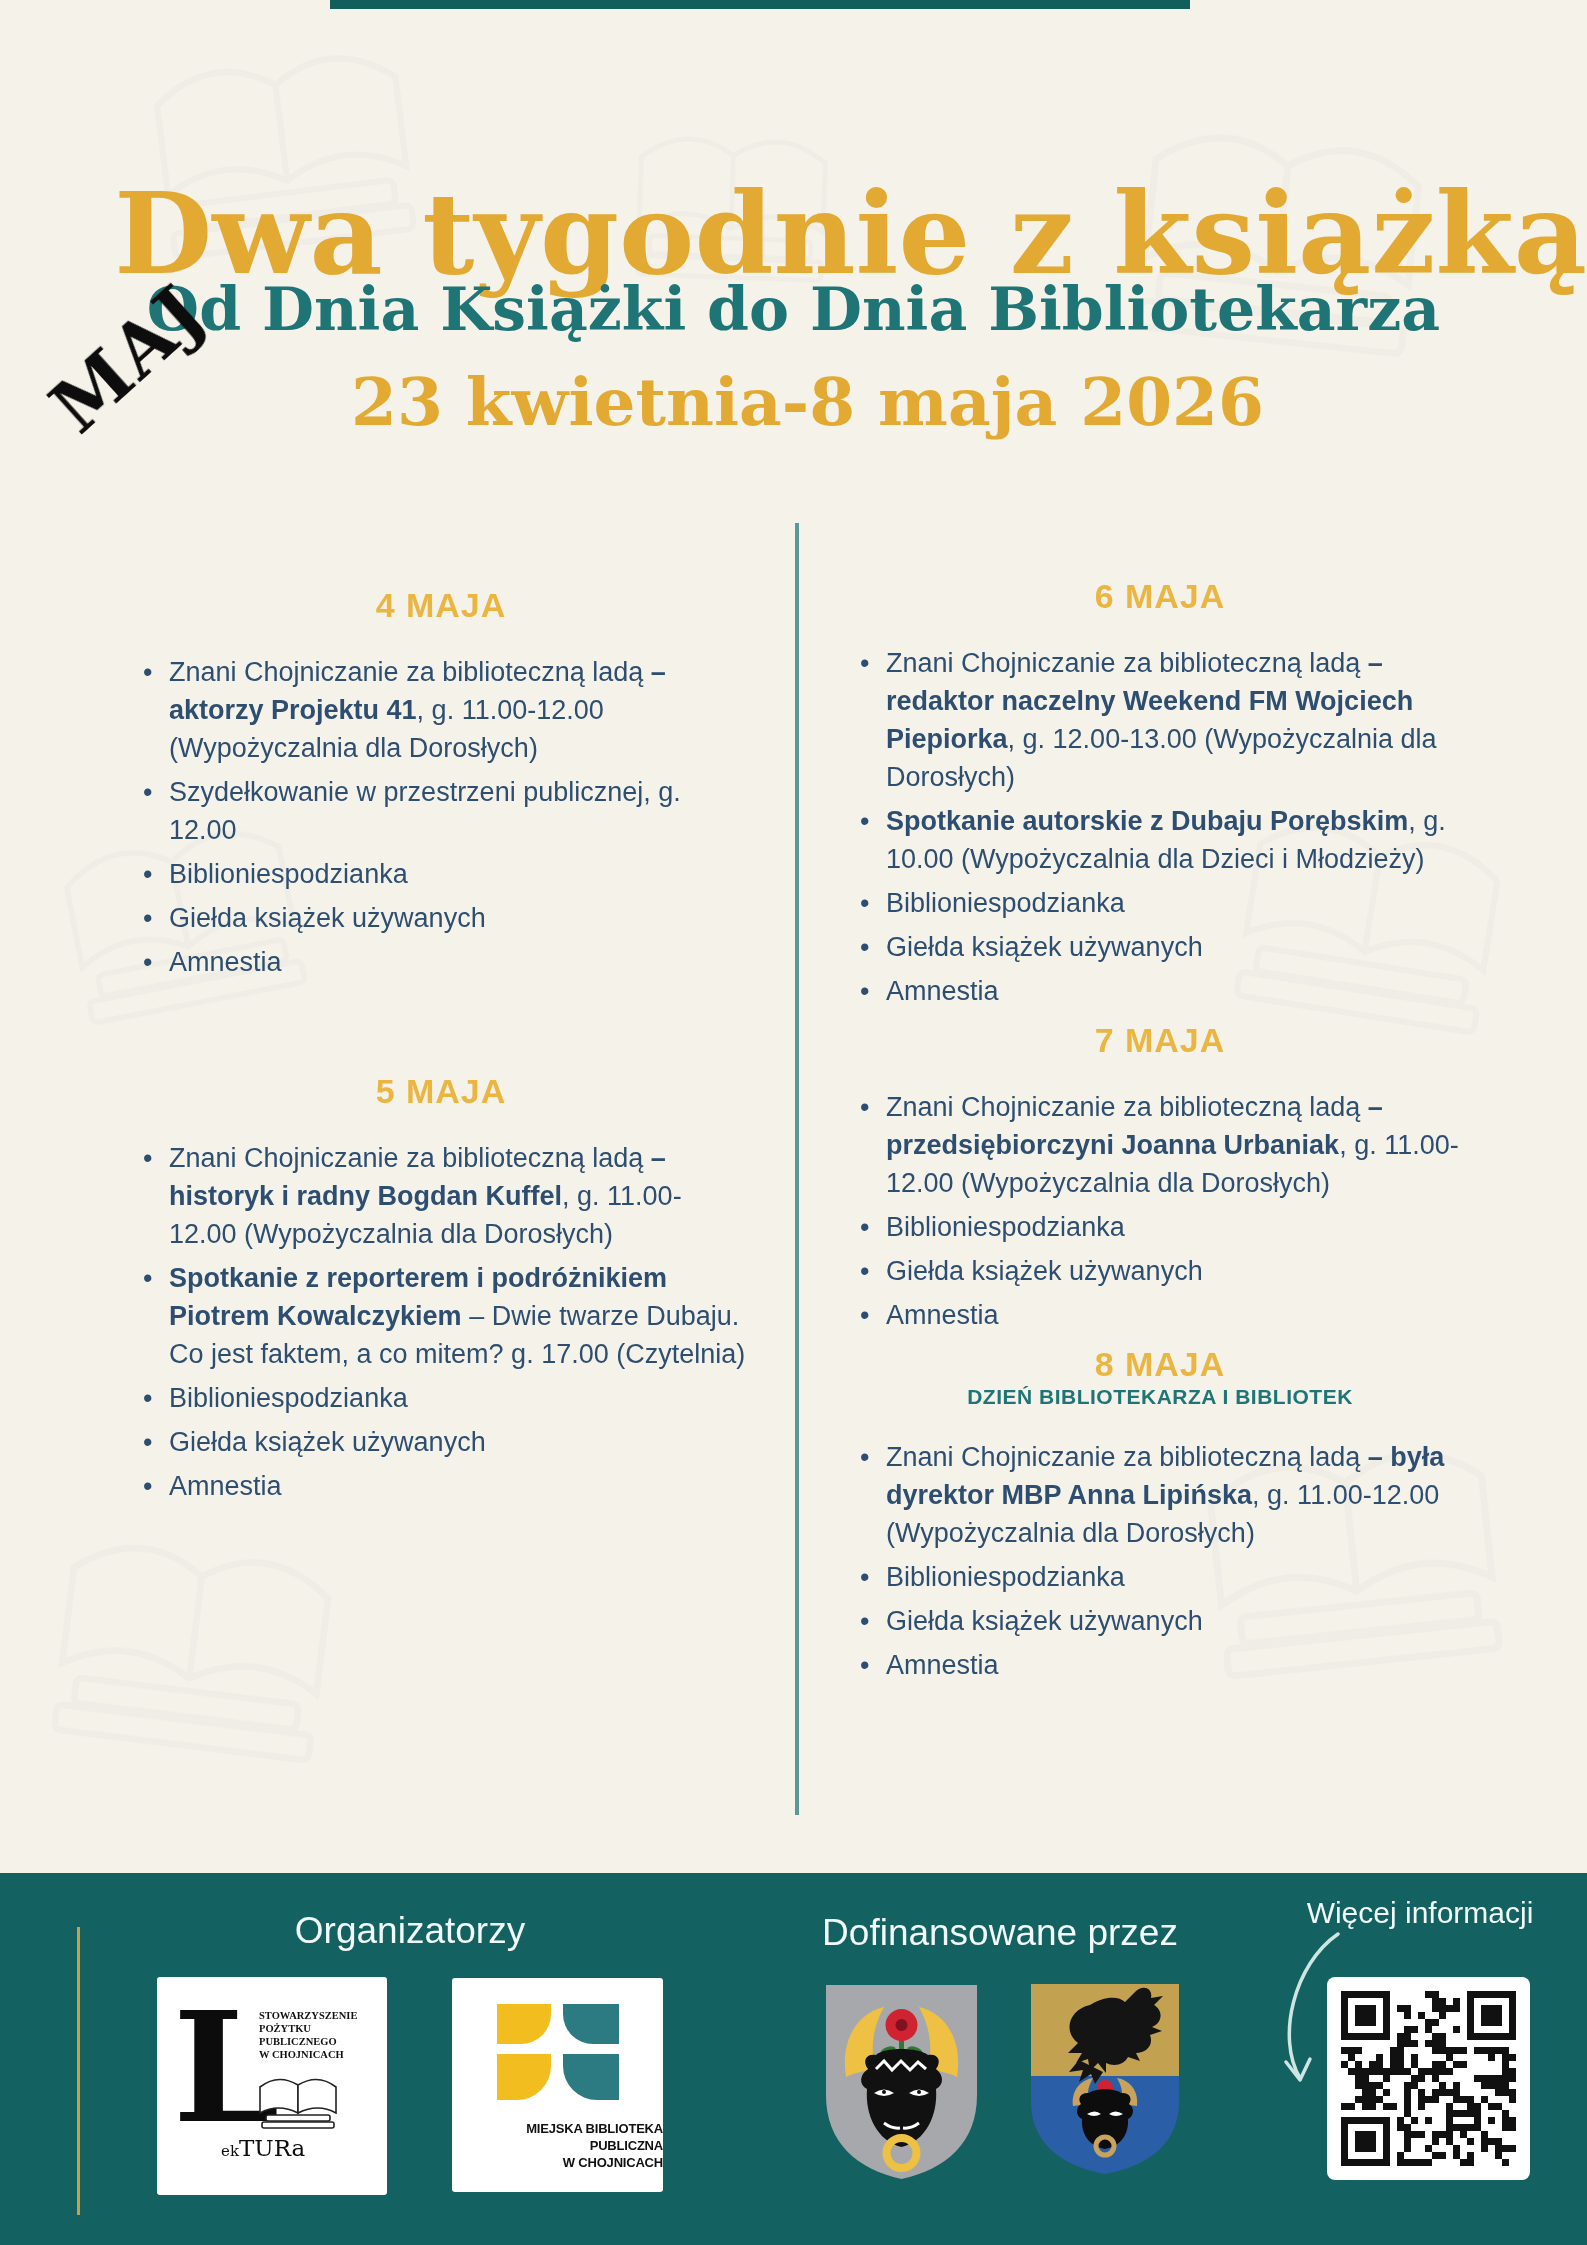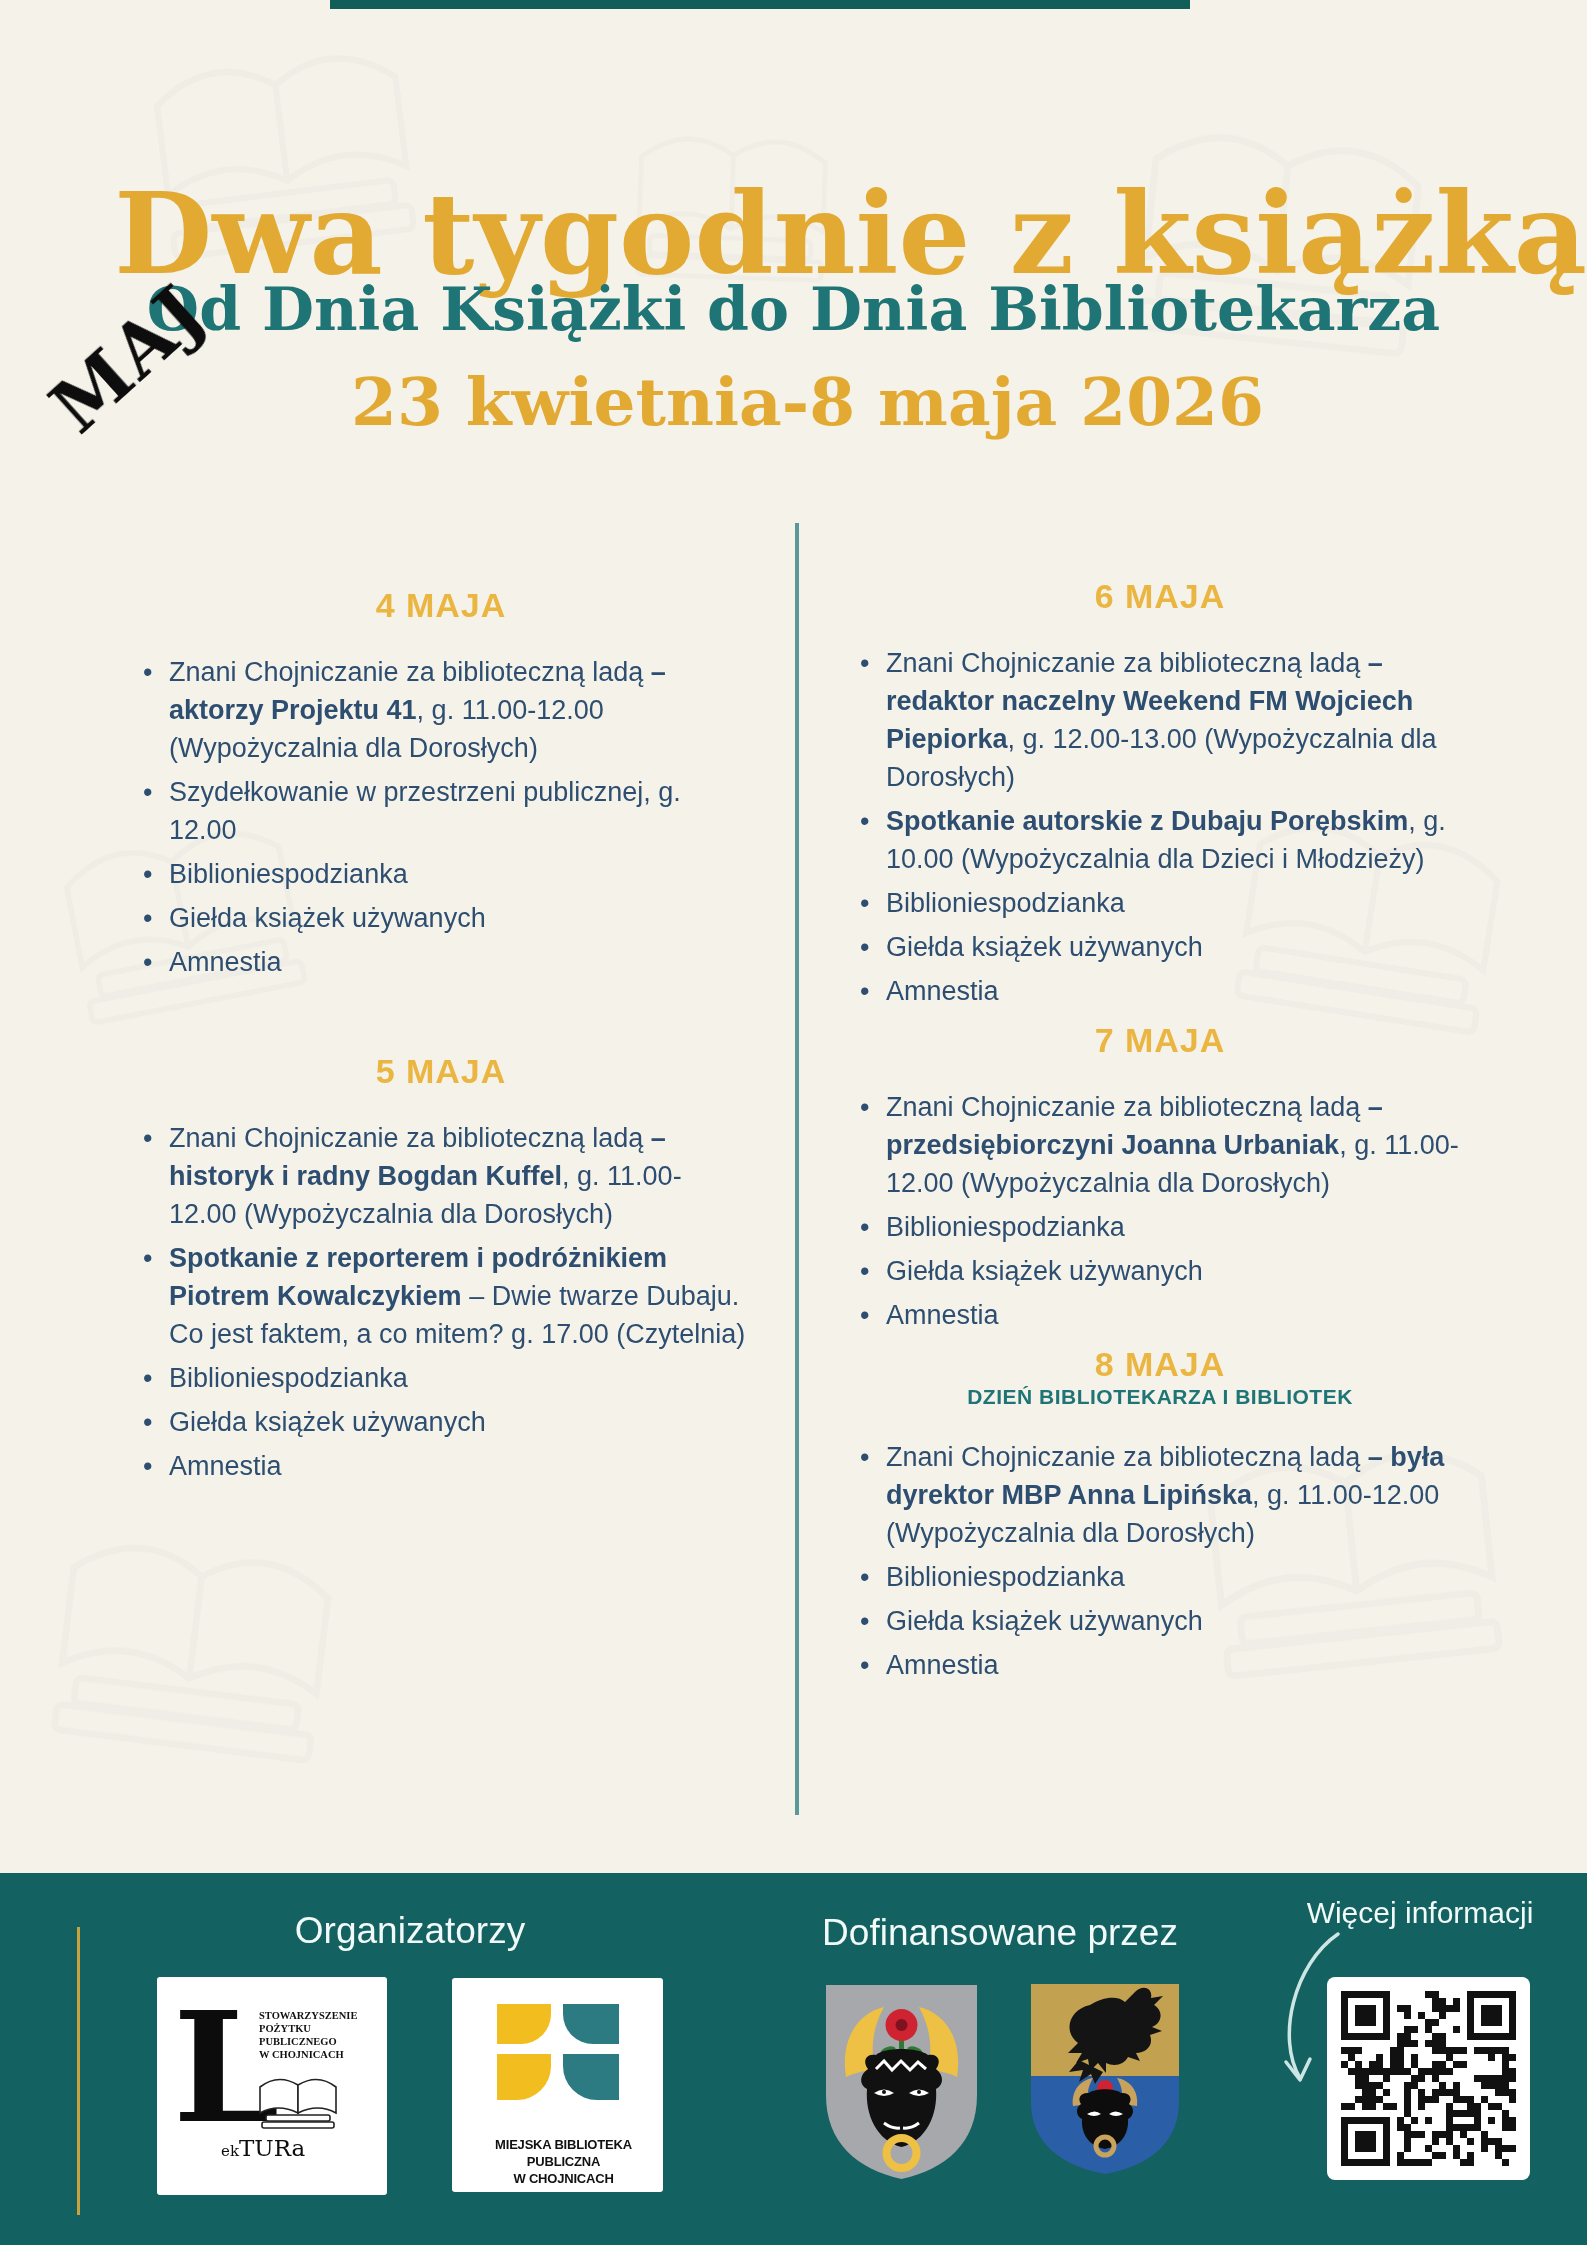--- a/index.html
+++ b/index.html
@@ -38,21 +38,21 @@
   .column-right{left:852px;top:576px;width:616px;}
 
   .day-heading{margin:0;text-align:center;font-weight:700;font-size:34px;line-height:40px;
                letter-spacing:1px;color:var(--gold-heading);}
   .day-subheading{text-align:center;font-weight:700;font-size:21px;line-height:26px;
                letter-spacing:.5px;color:var(--teal);}
   .events{list-style:none;margin:28px 0 0;padding:0;color:var(--navy);font-size:27px;line-height:38px;}
   .events li{position:relative;padding-left:34px;margin-bottom:6px;}
   .events li::before{content:"•";position:absolute;left:8px;top:0;color:var(--navy);}
   .events .b{font-weight:700;}
-  [data-name="day-section-5-maja"]{margin-top:70px;}
+  [data-name="day-section-5-maja"]{margin-top:90px;}
   [data-name="day-section-7-maja"]{margin-top:10px;}
   [data-name="day-section-8-maja"]{margin-top:10px;}
 
   
   .footer{position:absolute;left:0;top:1873px;width:1587px;height:372px;background:var(--footer);}
   .footer-label{position:absolute;color:#f1faf8;font-size:37px;line-height:1.2;text-align:center;}
   .org-label{left:185px;top:36px;width:450px;}
   .fund-label{left:775px;top:38px;width:450px;}
   .info-label{left:1305px;top:22px;width:230px;font-size:30px;line-height:35px;}
   .gold-line{position:absolute;left:77px;top:54px;width:3px;height:288px;background:var(--goldline);}
@@ -64,22 +64,22 @@
   .lek-letter{position:absolute;left:16px;top:0px;font-family:"DejaVu Serif",serif;font-weight:700;
               font-size:152px;line-height:1.2;color:#0c0c0c;}
   .lek-org{position:absolute;left:102px;top:32px;font-family:"Liberation Serif",serif;font-weight:700;
            font-size:10.5px;line-height:13px;color:#111;}
   .lek-book{position:absolute;left:95px;top:92px;}
   .lek-brand{position:absolute;left:64px;top:158px;font-family:"DejaVu Serif",serif;font-weight:400;color:#0c0c0c;}
   .lek-brand .sm{font-size:15px;}
   .lek-brand .lg{font-size:23px;}
 
   .mbp-book{position:absolute;left:25px;top:14px;}
-  .mbp-text{position:absolute;left:12px;right:0;top:142px;text-align:center;font-weight:700;
-            font-size:13px;line-height:17px;letter-spacing:-.2px;color:#111;margin-top:16px;}
+  .mbp-text{position:absolute;left:12px;right:0;top:142px;text-align:right;font-weight:700;
+            font-size:13px;line-height:17px;letter-spacing:-.2px;color:#111;}
 
   .crest{position:absolute;}
   .crest-city{left:818px;top:104px;}
   .crest-county{left:1023px;top:103px;}
 
   .qr-box{position:absolute;left:1327px;top:104px;width:203px;height:203px;background:#fff;border-radius:8px;
           display:flex;align-items:center;justify-content:center;}
   .arrow{position:absolute;left:1272px;top:55px;}
 </style>
 <title>Dwa tygodnie z książką</title></head>

